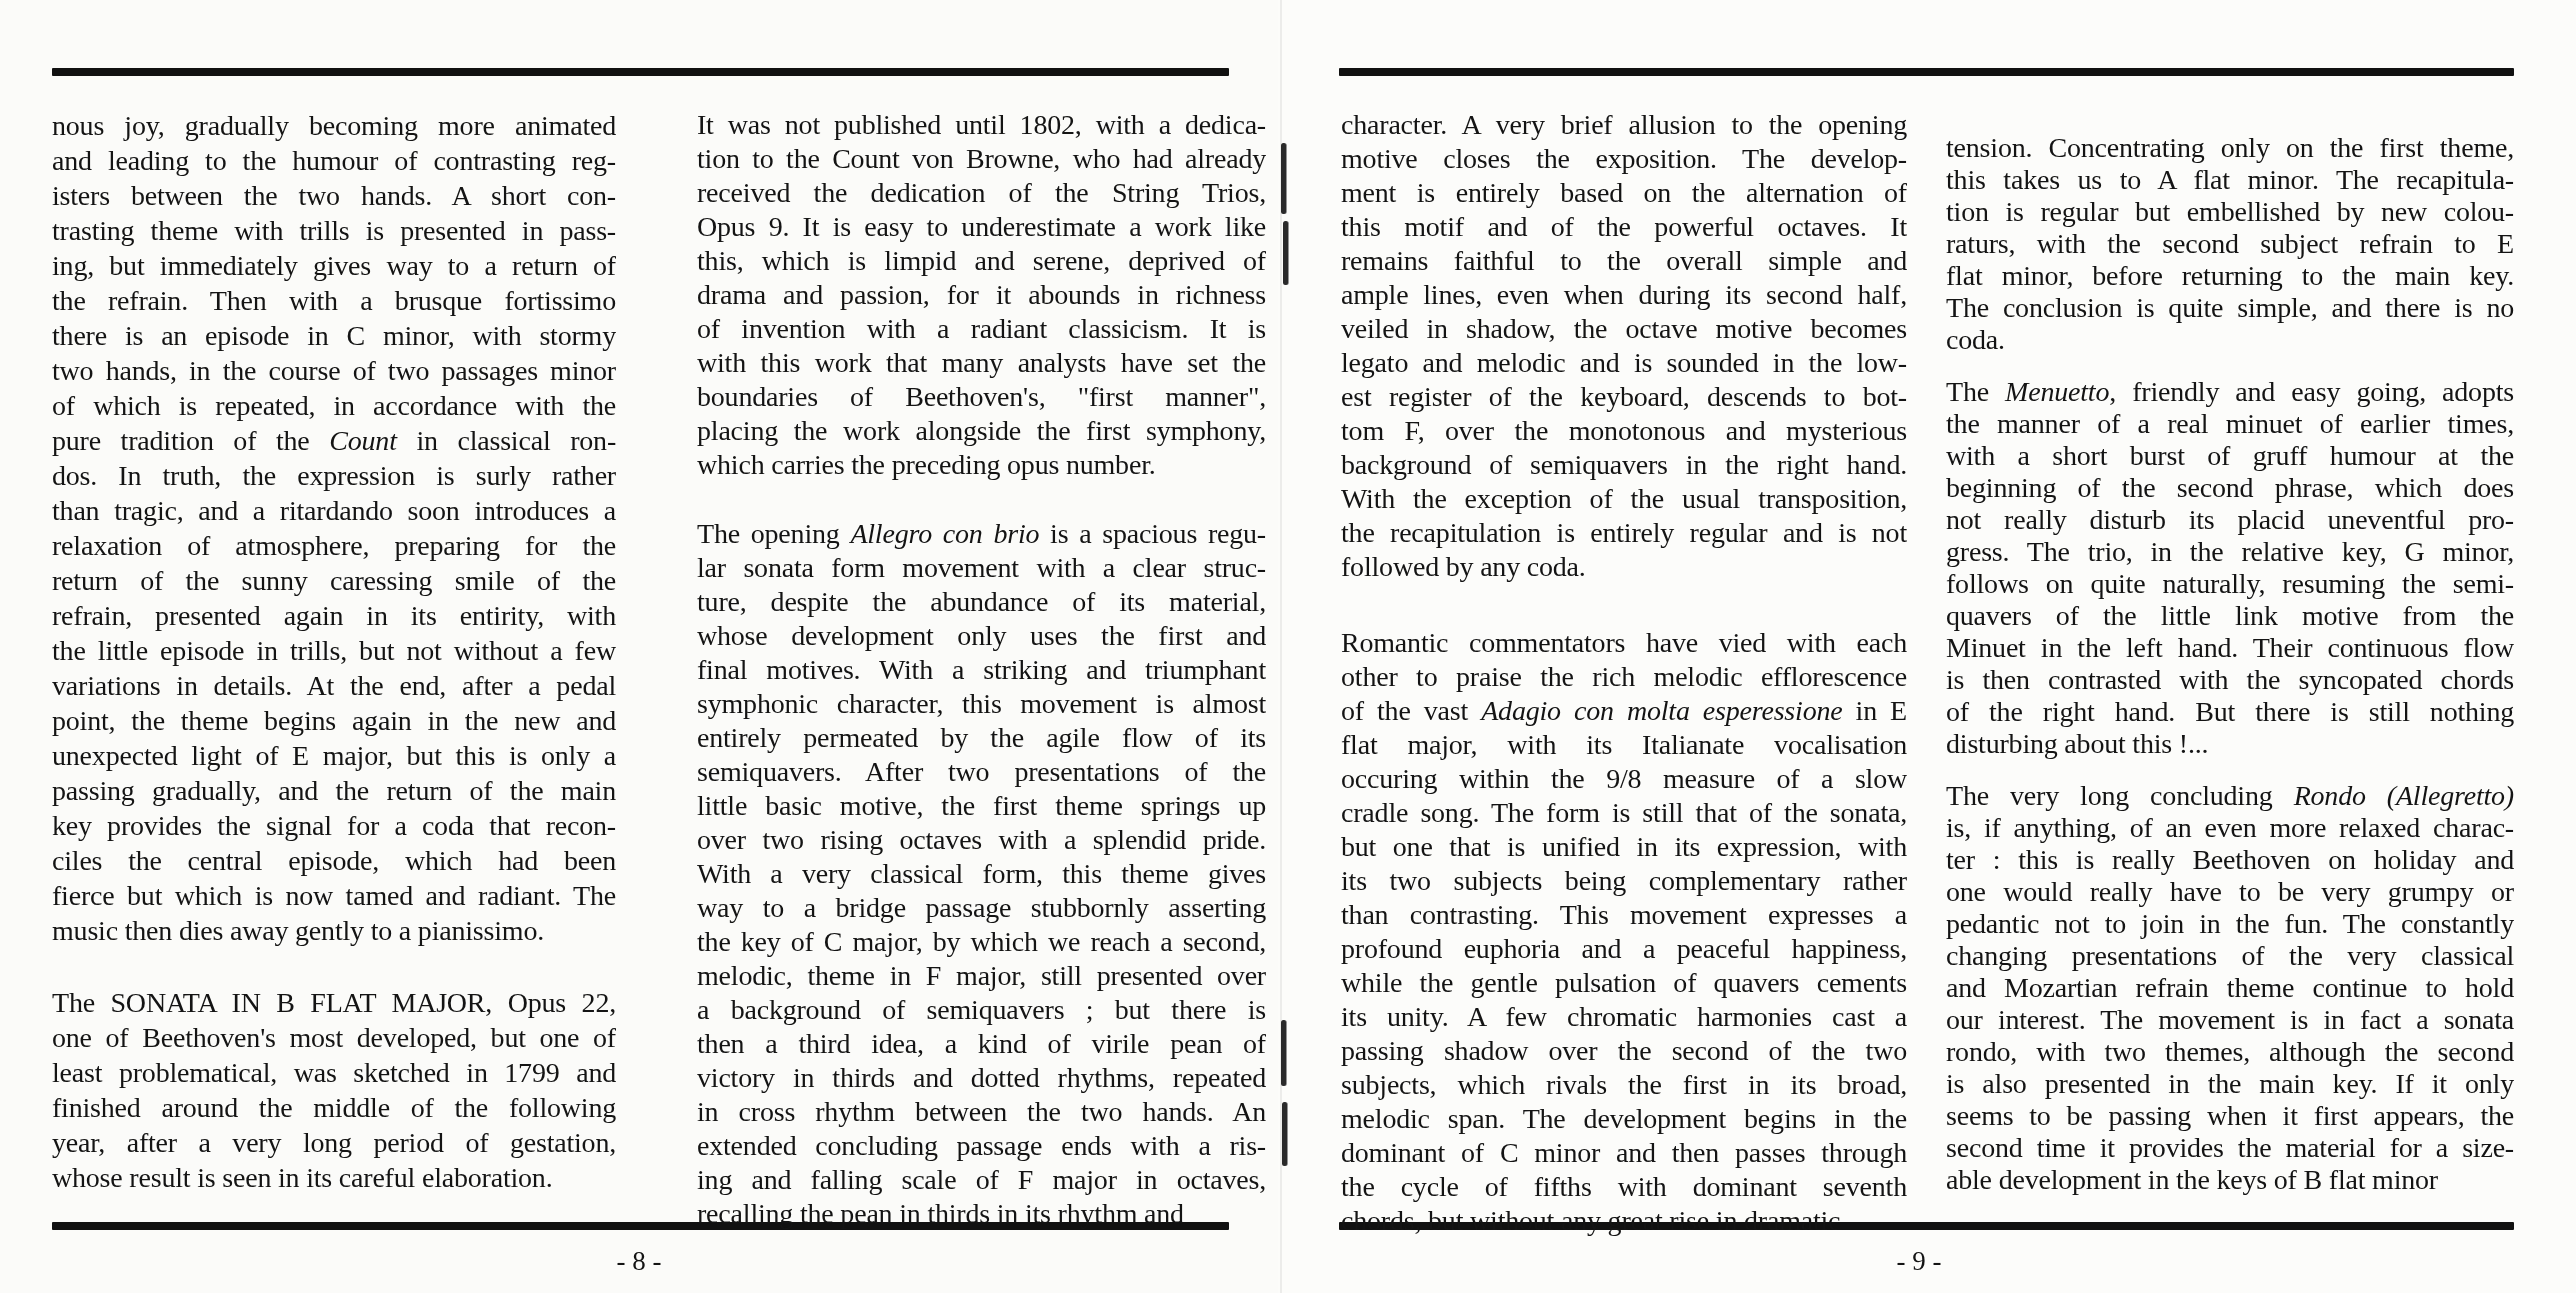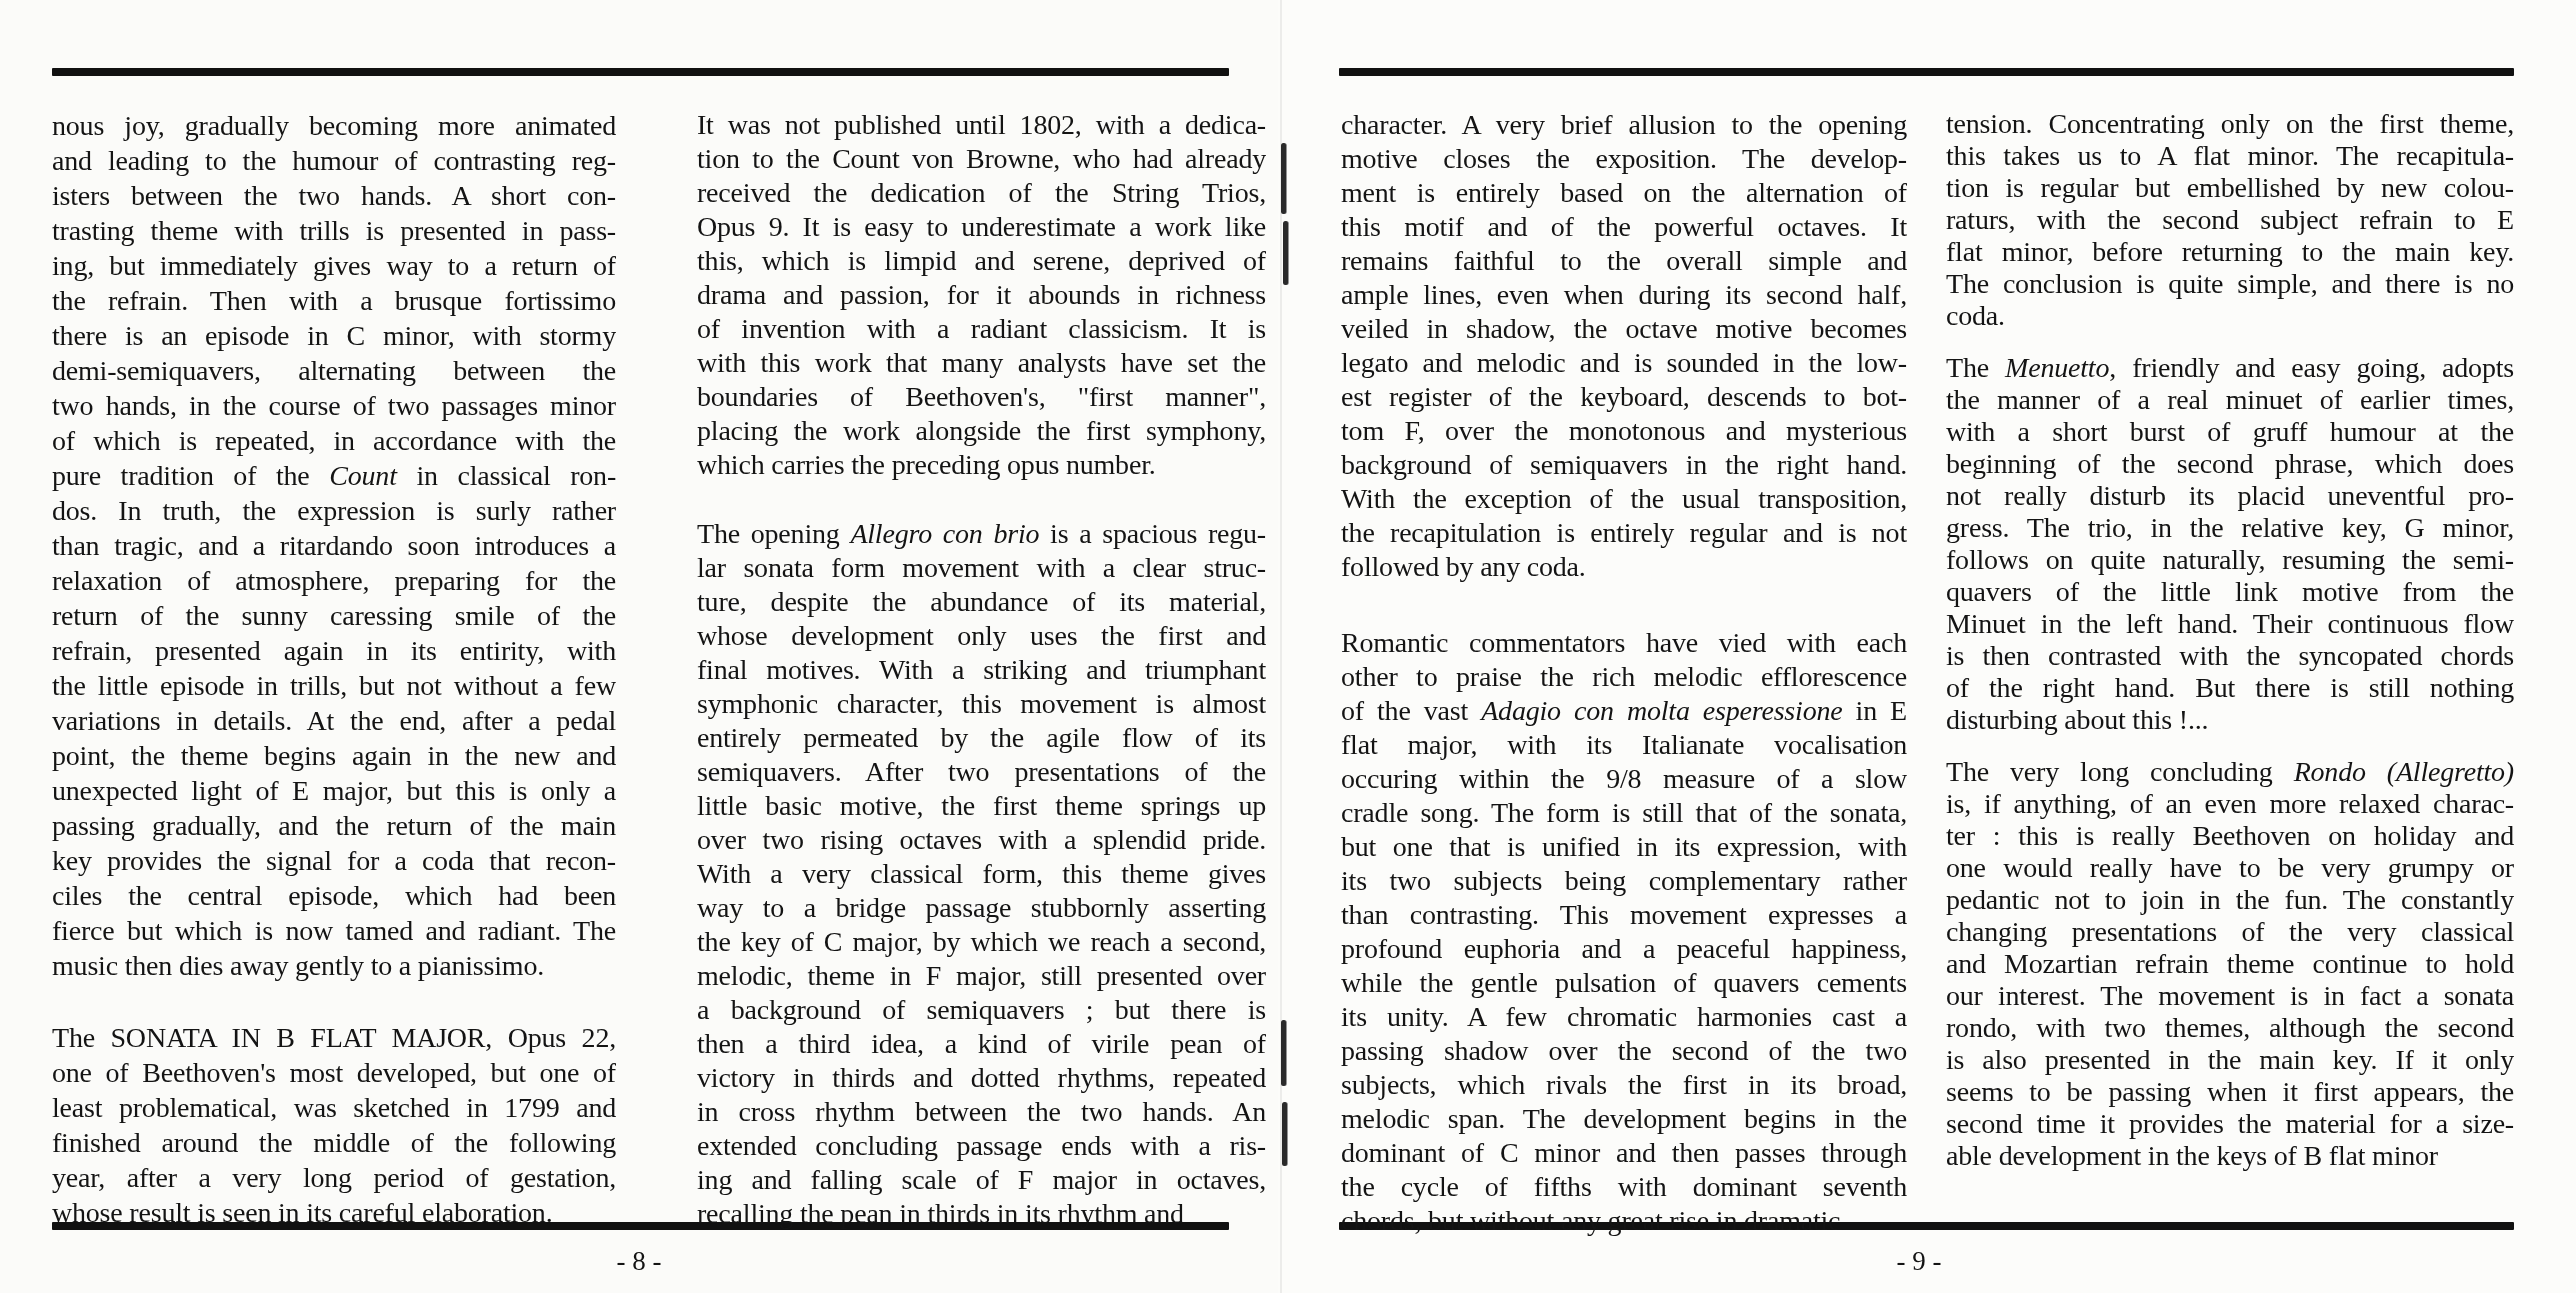--- a/index.html
+++ b/index.html
@@ -21,21 +21,21 @@
   }
   .col .line {
     display:block; white-space:nowrap; text-align:justify; text-align-last:justify;
     overflow:hidden;
   }
   .col .line.last { text-align-last:left; }
   .col .para-gap { display:block; }
   .c1 { left:52px; width:564px; line-height:35px; }
   .c2 { left:697px; width:569px; line-height:34px; }
   .c3 { left:1341px; width:566px; line-height:34px; }
-  .c4 { left:1946px; width:568px; line-height:32px; }
+  .c4 { left:1946px; width:568px; line-height:32px;margin-top:24px; }
   .c1 .para-gap { height:37px; }
   .c2 .para-gap { height:35px; }
   .c3 .para-gap { height:42px; }
   .c4 .para-gap { height:20px; }
   i { font-style: italic; }
   .folio {
     position:absolute; top:1246px; font-size:27px; width:110px; text-align:center;
   }
   .staple {
     position:absolute; width:4.6px; background:#2a2a2a; border-radius:2.7px;
@@ -61,21 +61,20 @@
 
 <div class="col c1">
     <div>
       <span class="line">nous joy, gradually becoming more animated</span>
       <span class="line">and leading to the humour of contrasting reg-</span>
       <span class="line">isters between the two hands. A short con-</span>
       <span class="line">trasting theme with trills is presented in pass-</span>
       <span class="line">ing, but immediately gives way to a return of</span>
       <span class="line">the refrain. Then with a brusque fortissimo</span>
       <span class="line">there is an episode in C minor, with stormy</span>
-      <span class="line">demi-semiquavers, alternating between the</span>
       <span class="line">two hands, in the course of two passages minor</span>
       <span class="line">of which is repeated, in accordance with the</span>
       <span class="line">pure tradition of the <i>Count</i> in classical ron-</span>
       <span class="line">dos. In truth, the expression is surly rather</span>
       <span class="line">than tragic, and a ritardando soon introduces a</span>
       <span class="line">relaxation of atmosphere, preparing for the</span>
       <span class="line">return of the sunny caressing smile of the</span>
       <span class="line">refrain, presented again in its entirity, with</span>
       <span class="line">the little episode in trills, but not without a few</span>
       <span class="line">variations in details. At the end, after a pedal</span>

